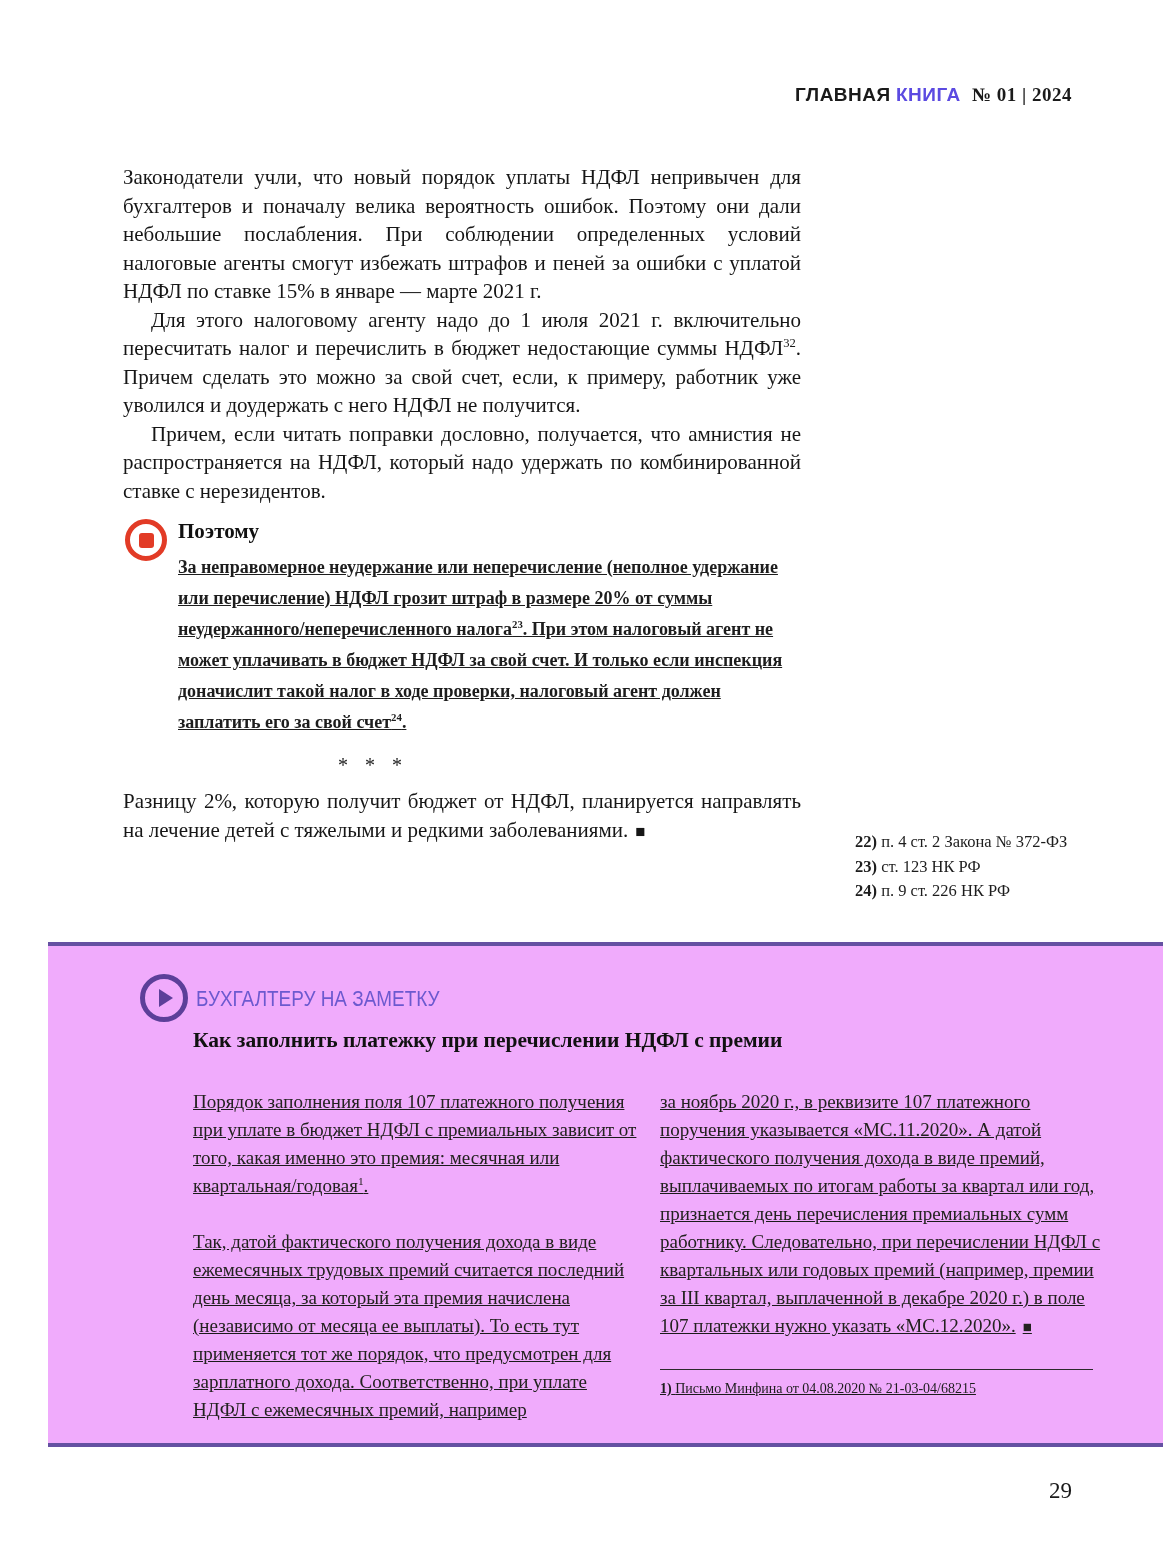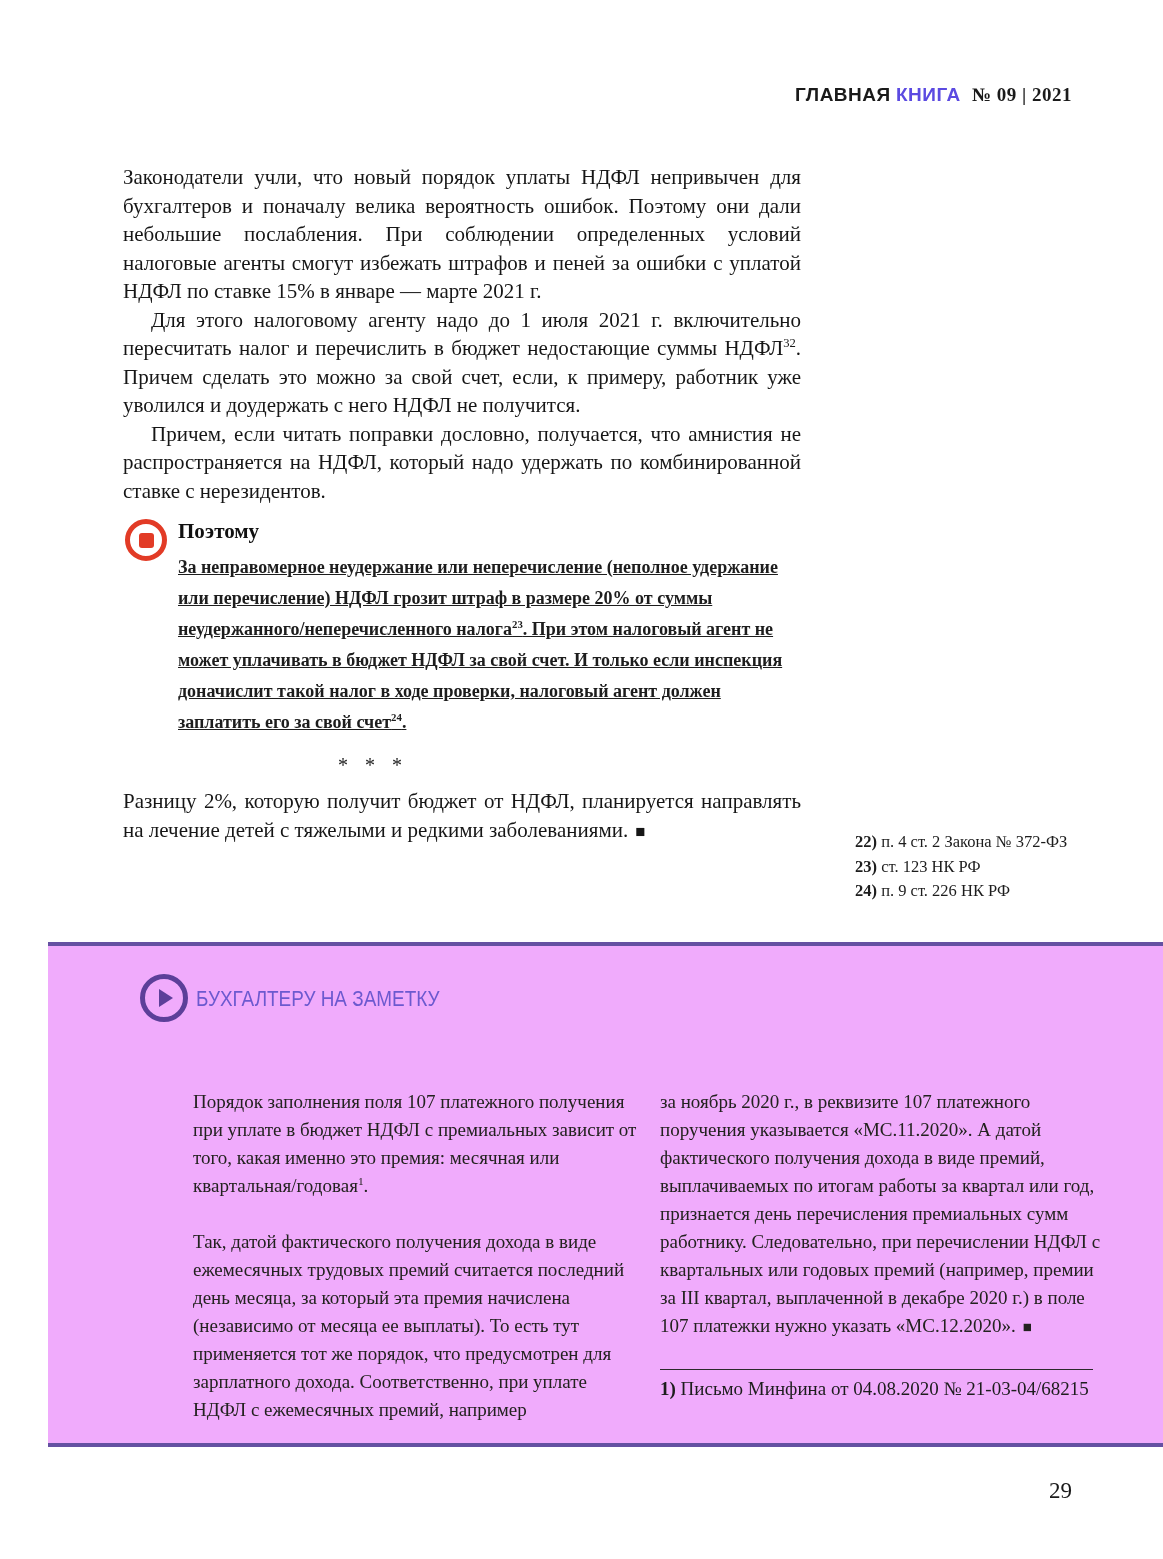--- a/index.html
+++ b/index.html
@@ -66,38 +66,38 @@
   }
   .kicker{
     position:absolute;left:148px;top:40px;font-family:"Liberation Sans",sans-serif;
     font-size:22px;color:#6c59cf;letter-spacing:0;transform:scaleX(.86);transform-origin:left center;
     white-space:nowrap;
   }
   .nb-title{
     position:absolute;left:145px;top:82px;font-size:21.5px;font-weight:bold;color:#111;
   }
   .nb-cols{
-    position:absolute;left:145px;top:142px;width:912px;display:flex;gap:22px;
+    position:absolute;left:145px;top:142px;width:912px;display:flex;gap:22px;text-decoration:underline;
   }
   .nb-col{width:445px;font-size:19px;line-height:28px;color:#23221f;text-align:left;}
   .nb-col p{margin:0 0 28px 0;}
   .nb-col p:last-child{margin-bottom:0;}
   .nb-footrule{border:none;border-top:1.5px solid #2a2a2a;margin:18px 0 8px 0;width:433px;}
-  .nb-footnote{font-size:19px;line-height:22px;color:#1d1d1d;}
+  .nb-footnote{font-size:14px;line-height:22px;color:#1d1d1d;}
   .nb-footnote .num{font-weight:bold;}
 
   .pagenum{position:absolute;top:1478px;right:91px;font-size:23px;color:#1a1a1a;}
 </style>
 </head>
 <body>
 
 <div class="pagehead">
   <span class="brand-black">ГЛАВНАЯ</span>
   <span class="brand-purple">КНИГА</span>
-  <span class="issue">№ 09 | 2021</span>
+  <span class="issue">№ 01 | 2024</span>
 </div>
 
 <div class="article">
 
   <p class="body">Законодатели учли, что новый порядок уплаты НДФЛ непривычен для бухгалтеров и поначалу велика вероятность ошибок. Поэтому они дали небольшие послабления. При соблюдении определенных условий налоговые агенты смогут избежать штрафов и пеней за ошибки с уплатой НДФЛ по ставке 15% в январе — марте 2021 г.</p>
 
   <p class="body indent"><span>Для этого налоговому агенту надо до 1 июля 2021 г. включительно пересчитать налог и перечислить в бюджет недостающие суммы НДФЛ</span><sup>32</sup><span>. Причем сделать это можно за свой счет, если, к примеру, работник уже уволился и доудержать с него НДФЛ не получится.</span></p>
 
   <p class="body indent">Причем, если читать поправки дословно, получается, что амнистия не распространяется на НДФЛ, который надо удержать по комбинированной ставке с нерезидентов.</p>
 
@@ -118,20 +118,21 @@
   <div><span class="num">22)</span> <span>п. 4 ст. 2 Закона № 372-ФЗ</span></div>
   <div><span class="num">23)</span> <span>ст. 123 НК РФ</span></div>
   <div><span class="num">24)</span> <span>п. 9 ст. 226 НК РФ</span></div>
 </div>
 
 <div class="notebox">
   <div class="play-icon">
       <div class="tri"></div>
     </div>
   <div class="kicker">БУХГАЛТЕРУ НА ЗАМЕТКУ</div>
+  <div class="nb-title">Как заполнить платежку при перечислении НДФЛ с премии</div>
 
   <div class="nb-cols">
     <div class="nb-col">
       <p><span>Порядок заполнения поля 107 платежного получения при уплате в бюджет НДФЛ с премиальных зависит от того, какая именно это премия: месячная или квартальная/годовая</span><sup>1</sup><span>.</span></p>
       <p>Так, датой фактического получения дохода в виде ежемесячных трудовых премий считается последний день месяца, за который эта премия начислена (независимо от месяца ее выплаты). То есть тут применяется тот же порядок, что предусмотрен для зарплатного дохода. Соответственно, при уплате НДФЛ с ежемесячных премий, например</p>
     </div>
     <div class="nb-col">
       <p><span>за ноябрь 2020 г., в реквизите 107 платежного поручения указывается «МС.11.2020». А датой фактического получения дохода в виде премий, выплачиваемых по итогам работы за квартал или год, признается день перечисления премиальных сумм работнику. Следовательно, при перечислении НДФЛ с квартальных или годовых премий (например, премии за III квартал, выплаченной в декабре 2020 г.) в поле 107 платежки нужно указать «МС.12.2020».</span><span class="endmark">■</span></p>
       <hr class="nb-footrule">
       <div class="nb-footnote"><span class="num">1)</span> <span>Письмо Минфина от 04.08.2020 № 21-03-04/68215</span></div>

